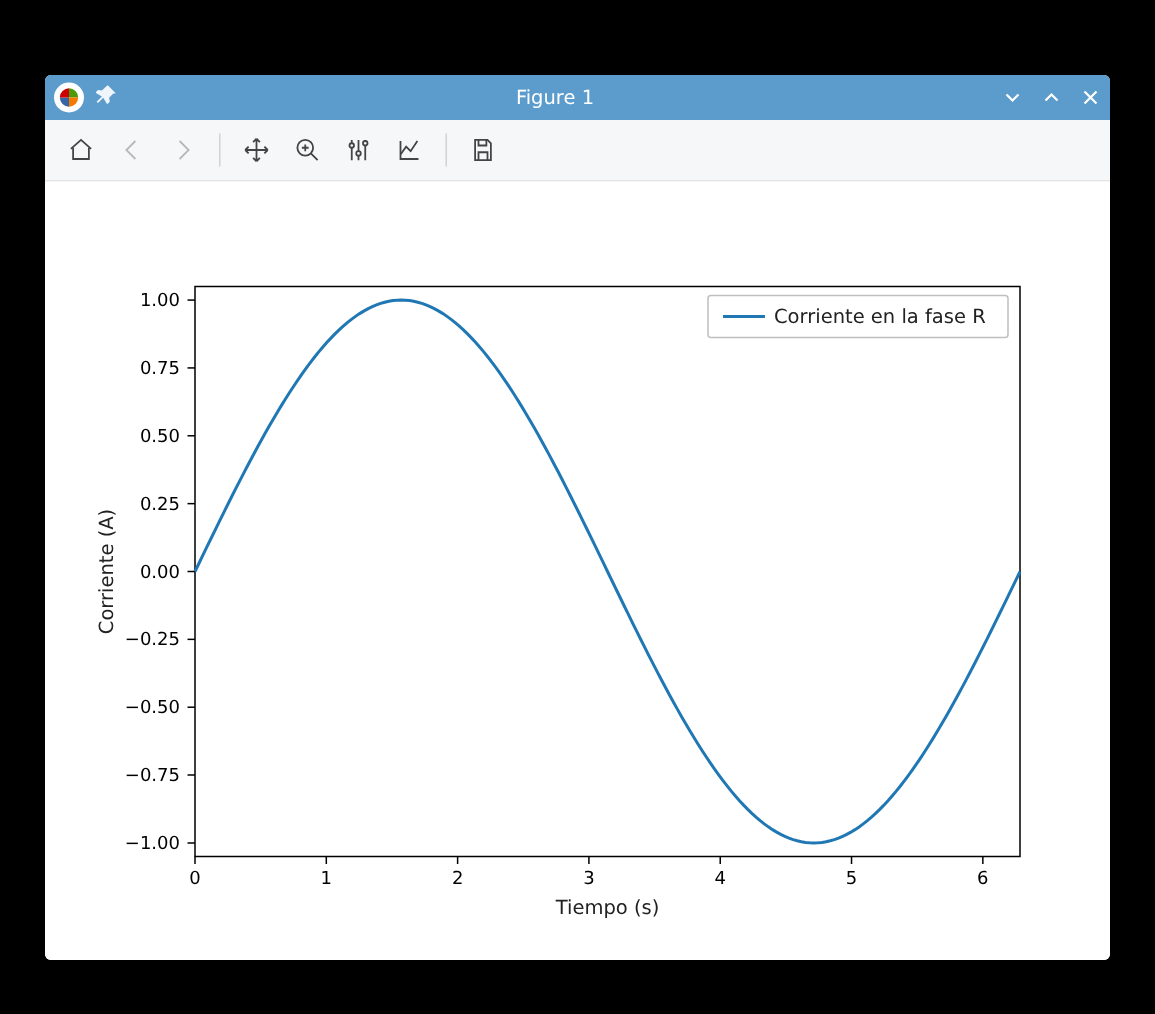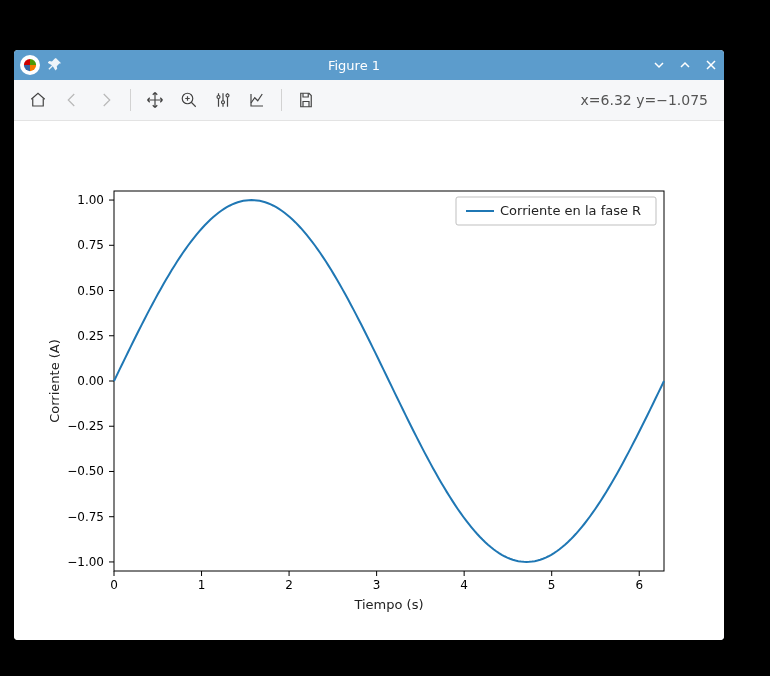--- a/index.html
+++ b/index.html
@@ -1,16 +1,16 @@
 <!DOCTYPE html>
 <html><head>
 <meta charset="utf-8">
 <style>
   html,body{margin:0;padding:0;width:770px;height:676px;background:#000;font-family:"DejaVu Sans","Segoe UI",Arial,sans-serif;}
-  .window{position:absolute;left:14px;top:50px;width:710px;height:590px;background:#f6f7f9;border-radius:4px;box-shadow:0 2px 8px rgba(0,0,0,.4);display:flex;flex-direction:column;overflow:hidden;}
+  .window{position:absolute;left:30px;top:50px;width:710px;height:590px;background:#f6f7f9;border-radius:4px;box-shadow:0 2px 8px rgba(0,0,0,.4);display:flex;flex-direction:column;overflow:hidden;}
   .titlebar{height:30px;background:#5c9ccc;color:#fff;display:flex;align-items:center;font-size:13px;}
   .titlebar .app-icon{width:20px;height:20px;border-radius:50%;background:#fff;margin:0 6px 0 6px;display:flex;align-items:center;justify-content:center;}
   .titlebar .app-icon svg{width:14px;height:14px;}
   .titlebar .pin{margin-left:2px;opacity:.9;}
   .titlebar .title{flex:1;text-align:center;font-weight:400;}
   .titlebar .win-btn{width:26px;height:30px;display:flex;align-items:center;justify-content:center;cursor:pointer;}
   .titlebar .win-btn svg{stroke:#fff;}
   .toolbar{height:40px;display:flex;align-items:center;padding:0 10px;gap:6px;background:#f6f7f9;border-bottom:1px solid #e3e3e3;}
   .tool{width:28px;height:28px;display:flex;align-items:center;justify-content:center;color:#444;cursor:pointer;border-radius:3px;}
   .tool.disabled{color:#b8b8b8;cursor:default;}
@@ -105,21 +105,20 @@
         </svg>
     </div>
     <div class="sep"></div>
     <div class="tool">
       <svg width="18" height="18" viewBox="0 0 24 24" fill="none" stroke="currentColor" stroke-width="1.6">
           <path d="M5 3h11l3 3v15H5z"></path>
           <path d="M8 3v5h7V3M8 21v-7h8v7"></path>
         </svg>
     </div>
     <div class="spacer"></div>
-    <div class="coord">x=6.32 y=−1.075</div>
   </div>
 
   <div class="canvas">
     <svg class="plot" viewBox="0 0 710 520">
       <g id="axes-group">
           <rect x="100" y="70" width="550" height="380" fill="#fff" stroke="#000" stroke-width="1"></rect>
           <line x1="100" y1="450" x2="100" y2="455" stroke="#000"></line>
           <text x="100" y="468" text-anchor="middle" font-size="12" class="tick">0</text>
           <line x1="187.53780041381506" y1="450" x2="187.53780041381506" y2="455" stroke="#000"></line>
           <text x="187.53780041381506" y="468" text-anchor="middle" font-size="12" class="tick">1</text>

